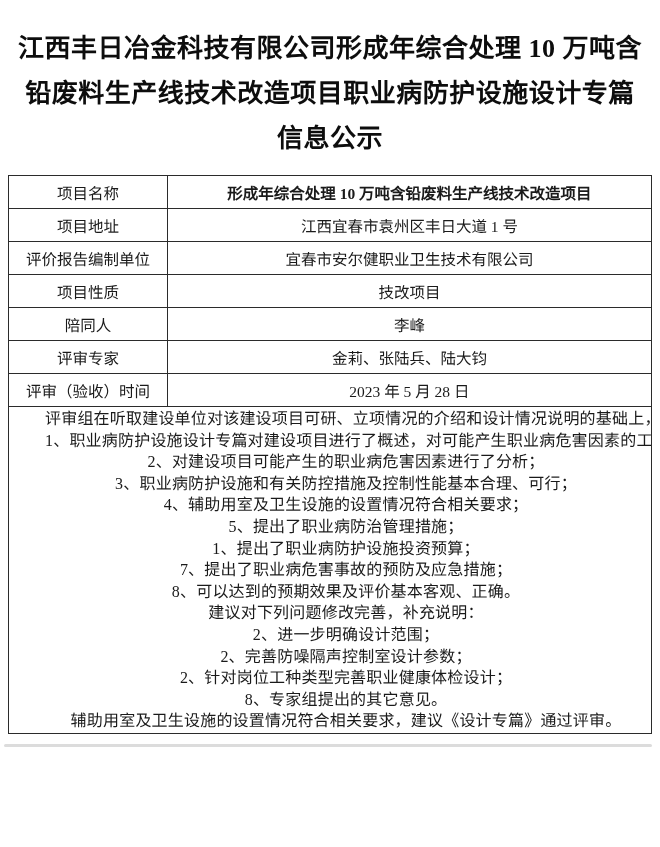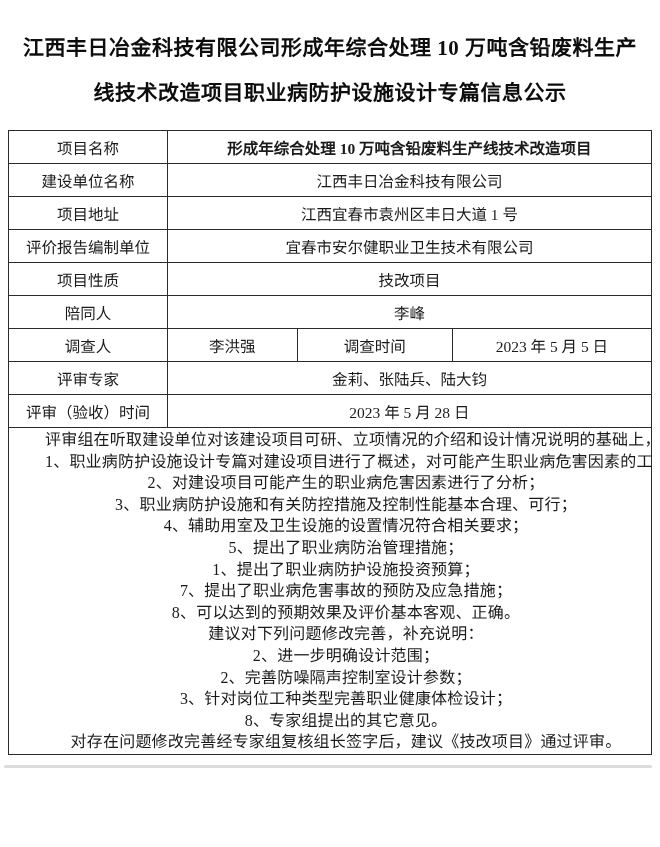--- a/index.html
+++ b/index.html
@@ -15,21 +15,21 @@
     overflow: hidden;
   }
   .page {
     width: 660px;
     height: 847px;
     position: relative;
     box-sizing: border-box;
   }
   h1.doc-title {
     margin: 26px 14px 14px 14px;
-    font-size: 21px;
+    font-size: 26px;
     font-weight: bold;
     line-height: 45px;
     text-align: center;
     letter-spacing: 0.5px;
     color: #0d0d0d;
   }
   table.info-table {
     width: 644px;
     margin: 0 8px;
     border-collapse: collapse;
@@ -85,44 +85,34 @@
       <col style="width:20.2%">
       <col style="width:24.1%">
       <col style="width:31.0%">
     </colgroup>
     <tbody>
       <tr>
         <td>项目名称</td>
         <td colspan="3" class="cell-emph">形成年综合处理 10 万吨含铅废料生产线技术改造项目</td>
       </tr>
       <tr>
-        <td>建设单位名称</td>
-        <td colspan="3">江西丰日冶金科技有限公司</td>
-      </tr>
-      <tr>
         <td>项目地址</td>
         <td colspan="3">江西宜春市袁州区丰日大道 1 号</td>
       </tr>
       <tr>
         <td>评价报告编制单位</td>
         <td colspan="3">宜春市安尔健职业卫生技术有限公司</td>
       </tr>
       <tr>
         <td>项目性质</td>
         <td colspan="3">技改项目</td>
       </tr>
       <tr>
         <td>陪同人</td>
         <td colspan="3">李峰</td>
-      </tr>
-      <tr>
-        <td>调查人</td>
-        <td>李洪强</td>
-        <td>调查时间</td>
-        <td>2023 年 5 月 5 日</td>
       </tr>
       <tr>
         <td>评审专家</td>
         <td colspan="3">金莉、张陆兵、陆大钧</td>
       </tr>
       <tr>
         <td>评审（验收）时间</td>
         <td colspan="3">2023 年 5 月 28 日</td>
       </tr>
       <tr>
@@ -132,23 +122,23 @@
           <p>2、对建设项目可能产生的职业病危害因素进行了分析；</p>
           <p>3、职业病防护设施和有关防控措施及控制性能基本合理、可行；</p>
           <p>4、辅助用室及卫生设施的设置情况符合相关要求；</p>
           <p>5、提出了职业病防治管理措施；</p>
           <p>1、提出了职业病防护设施投资预算；</p>
           <p>7、提出了职业病危害事故的预防及应急措施；</p>
           <p>8、可以达到的预期效果及评价基本客观、正确。</p>
           <p>建议对下列问题修改完善，补充说明：</p>
           <p>2、进一步明确设计范围；</p>
           <p>2、完善防噪隔声控制室设计参数；</p>
-          <p>3、针对岗位工种类型完善职业健康体检设计；</p>
+          <p>2、针对岗位工种类型完善职业健康体检设计；</p>
           <p>8、专家组提出的其它意见。</p>
-          <p>对存在问题修改完善经专家组复核组长签字后，建议《技改项目》通过评审。</p>
+          <p>辅助用室及卫生设施的设置情况符合相关要求，建议《设计专篇》通过评审。</p>
         </td>
       </tr>
     </tbody>
   </table>
 
   <div class="scan-shadow"></div>
 
 </div>
 
 </body></html>

